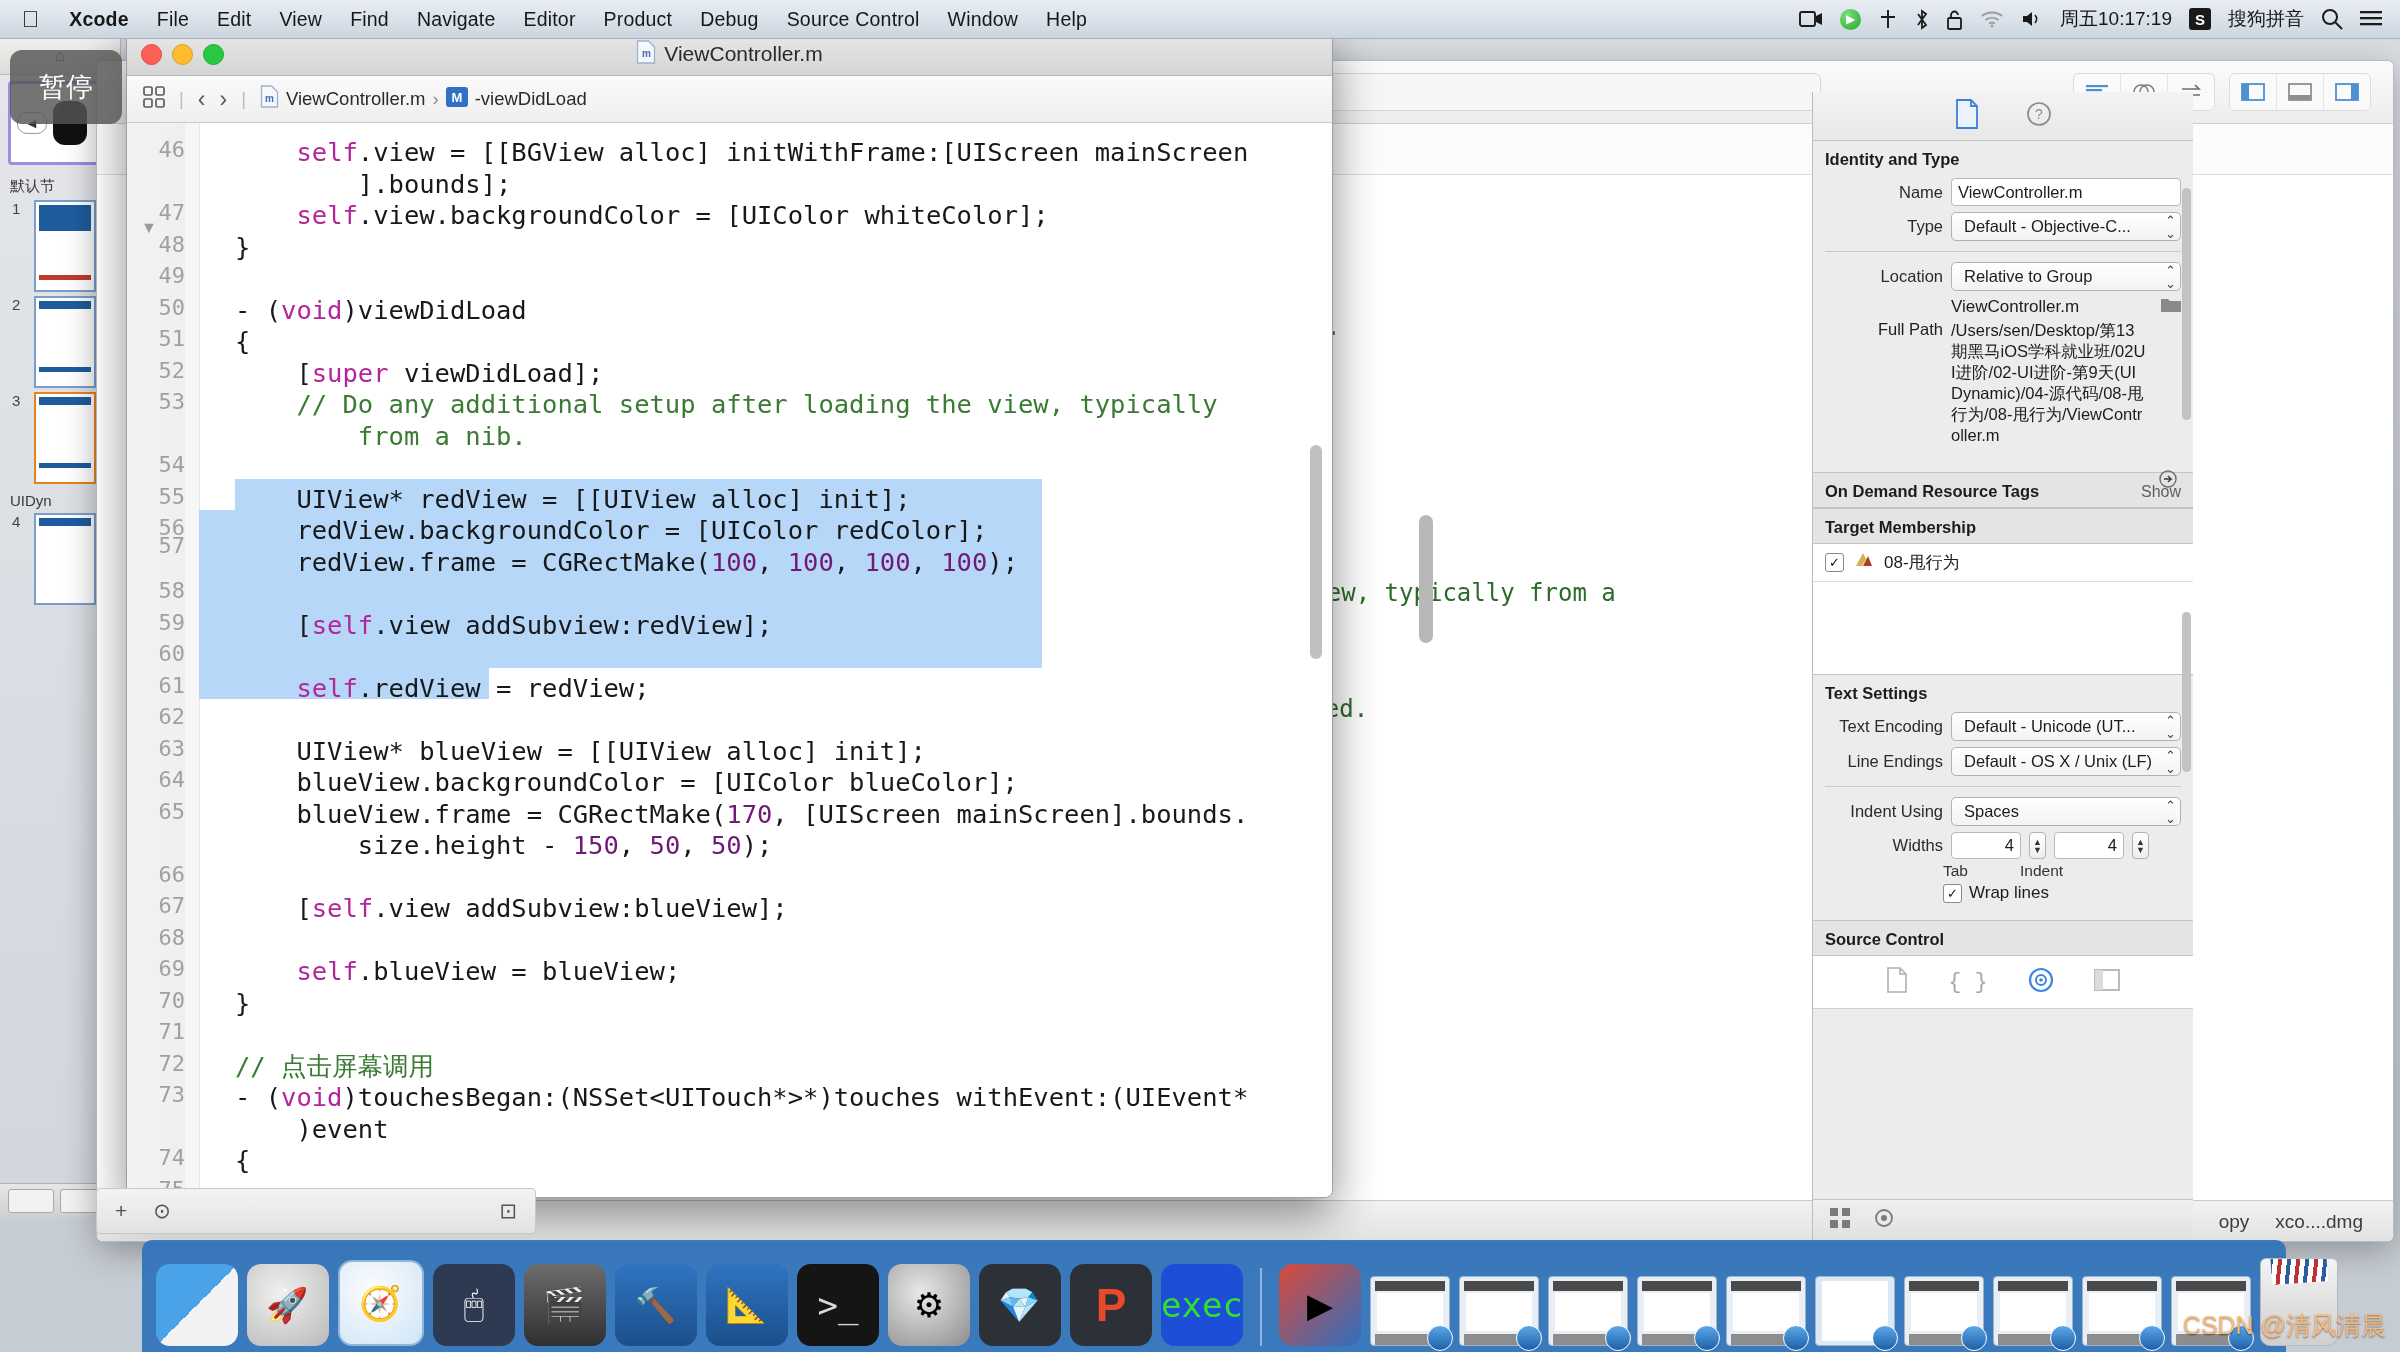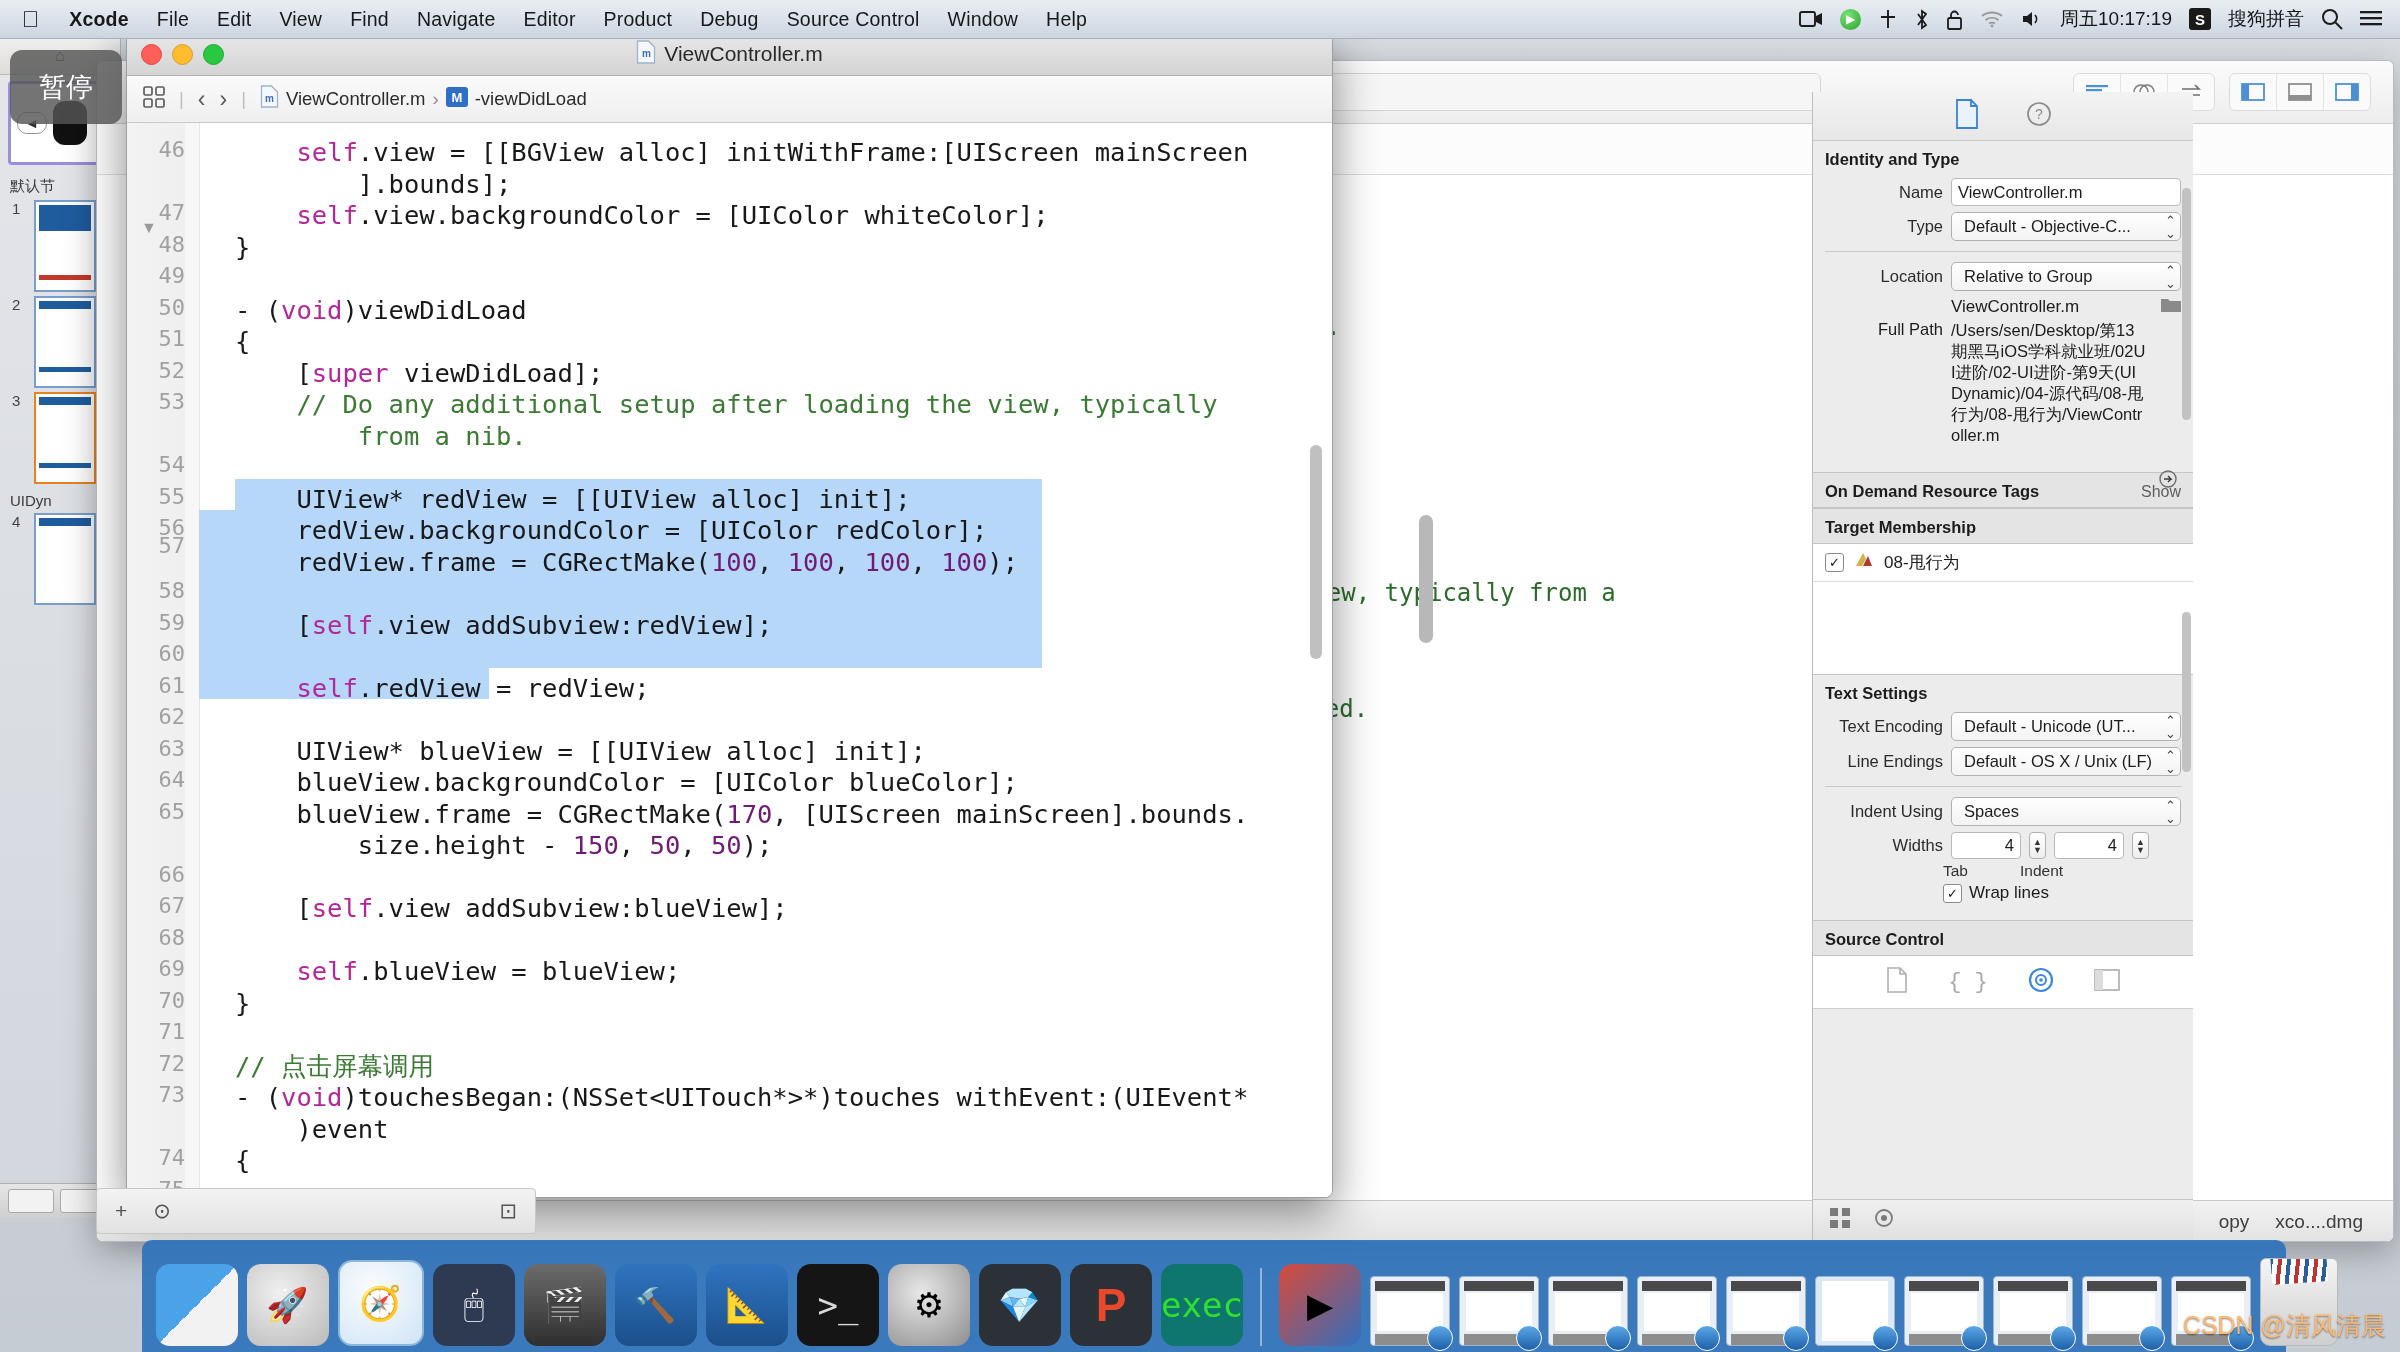--- a/index.html
+++ b/index.html
@@ -185,21 +185,21 @@
   .launchpad{background:radial-gradient(circle at 40% 35%,#f0f0f0,#b9b9b9);}
   .safari-ic{background:radial-gradient(circle at 40% 35%,#fdfdfd,#cfe4f7);border:2px solid #8fb6d8;}
   .mouse-ic{background:#2d3a52;}
   .imovie{background:linear-gradient(180deg,#6c6c6c,#2f2f2f);}
   .xcode{background:linear-gradient(180deg,#2f74c0,#1b4f8a);}
   .xcode2{background:linear-gradient(180deg,#2f74c0,#1b4f8a);}
   .terminal{background:#151515;color:#d9d9d9;font-family:"DejaVu Sans Mono",monospace;font-size:26px;}
   .sysprefs{background:radial-gradient(circle at 40% 35%,#e8e8e8,#8d8d8d);}
   .sketch{background:#2c3138;}
   .p-ic{background:#2c3138;}
-  .exec{background:#0f766e;color:#2fe02f;font-family:"DejaVu Sans Mono",monospace;font-size:15px;}
+  .exec{background:#1d4ed8;color:#2fe02f;font-family:"DejaVu Sans Mono",monospace;font-size:15px;}
   .media{background:linear-gradient(135deg,#d94a3a,#2f6fbf);}
 
   #watermark{position:absolute;right:14px;bottom:10px;color:#fdba74;font-size:25px;z-index:80;
     text-shadow:0 1px 2px rgba(0,0,0,.5);}
 </style>
 </head>
 <body>
 
 <div id="desktop"></div>
 

